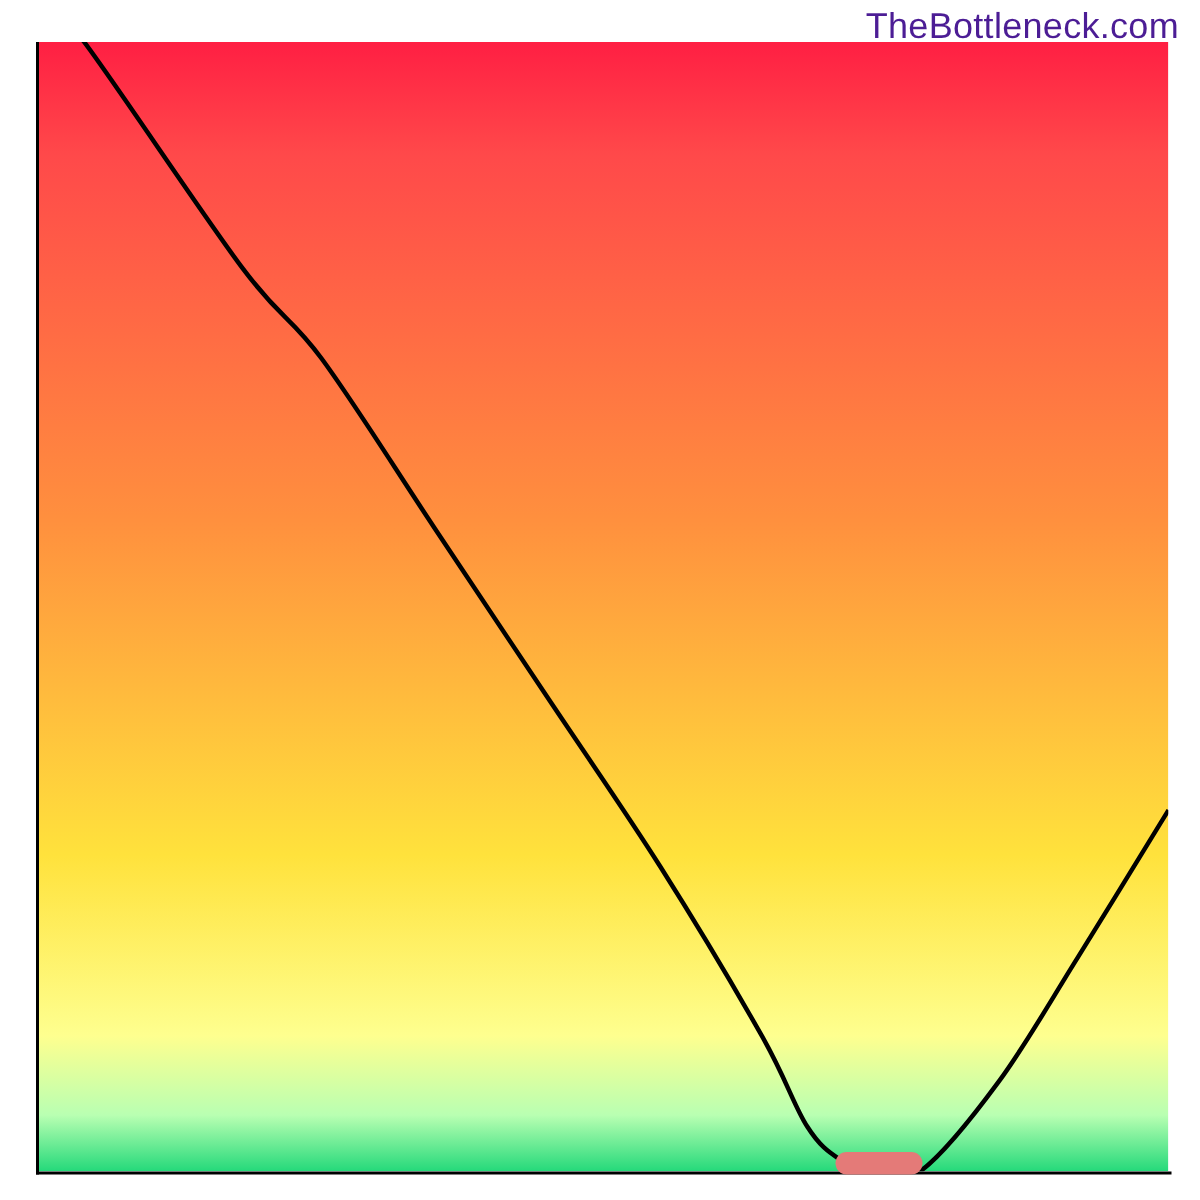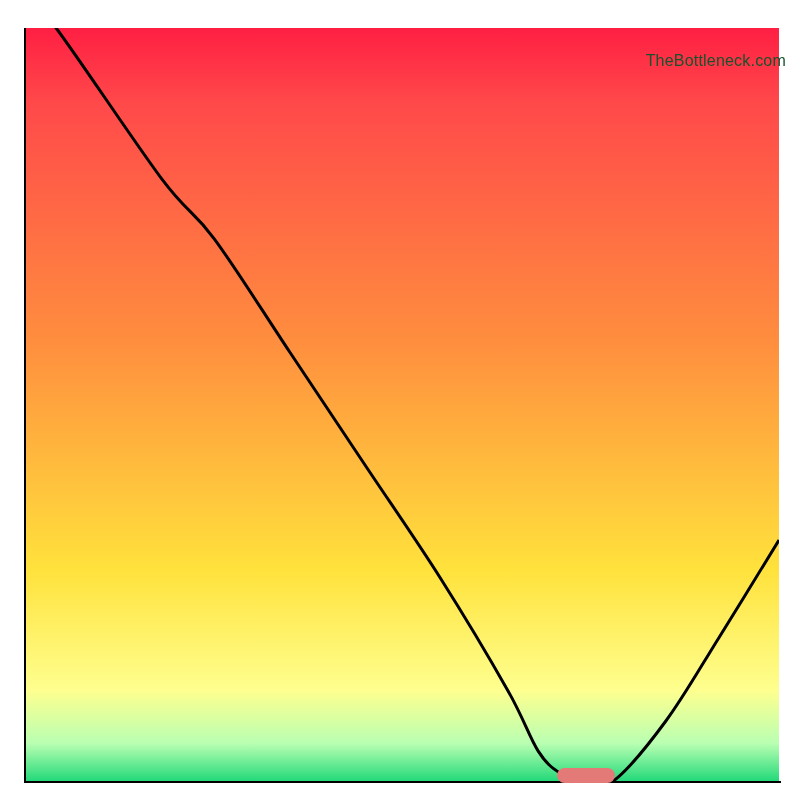--- a/index.html
+++ b/index.html
@@ -12,26 +12,25 @@
   }
   .chart-wrap {
     position: relative;
     width: 800px;
     height: 800px;
   }
   .watermark {
     position: absolute;
     top: 4px;
     right: 14px;
-    font-size: 16px;
-    color: #14532d;
+    font-size: 24px;
+    color: #4c1d95;
     font-weight: 400;
     letter-spacing: 0.2px;
     z-index: 10;
-    margin-top: 48px;
   }
   .plot-area {
     position: absolute;
     left: 26px;
     top: 28px;
     width: 753px;
     height: 753px;
     overflow: hidden;
   }
   .gradient-bg {

